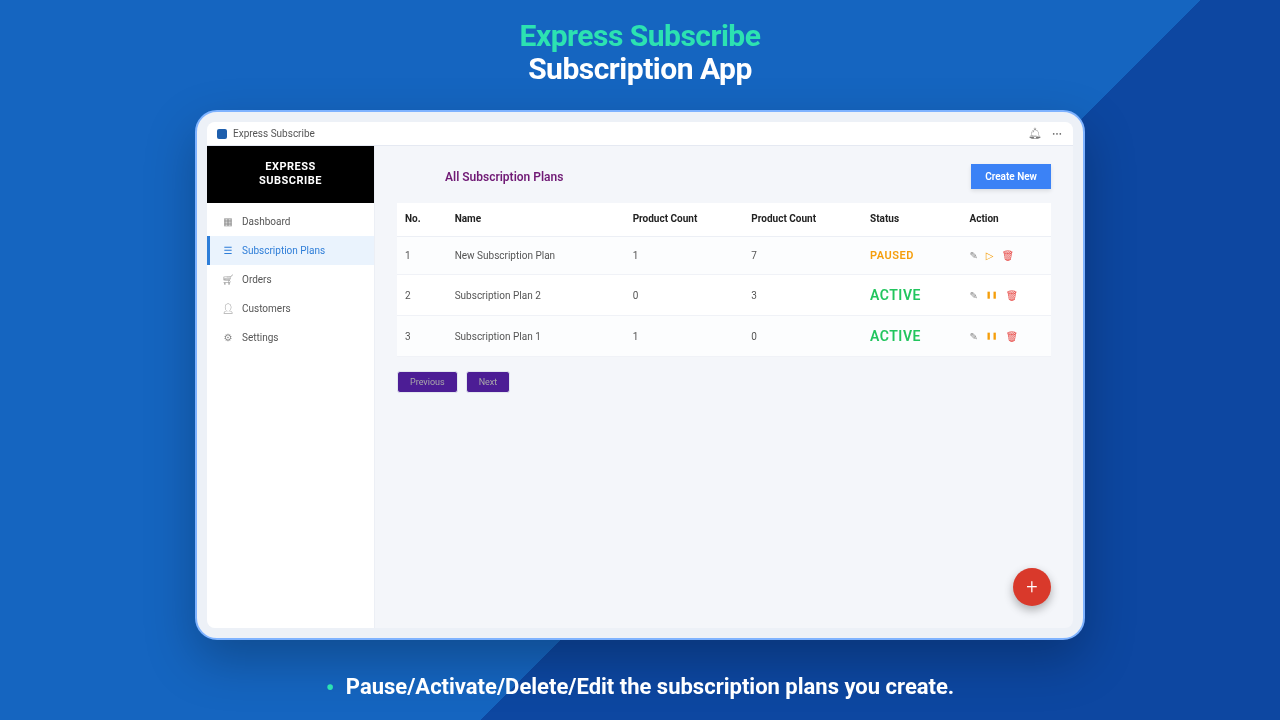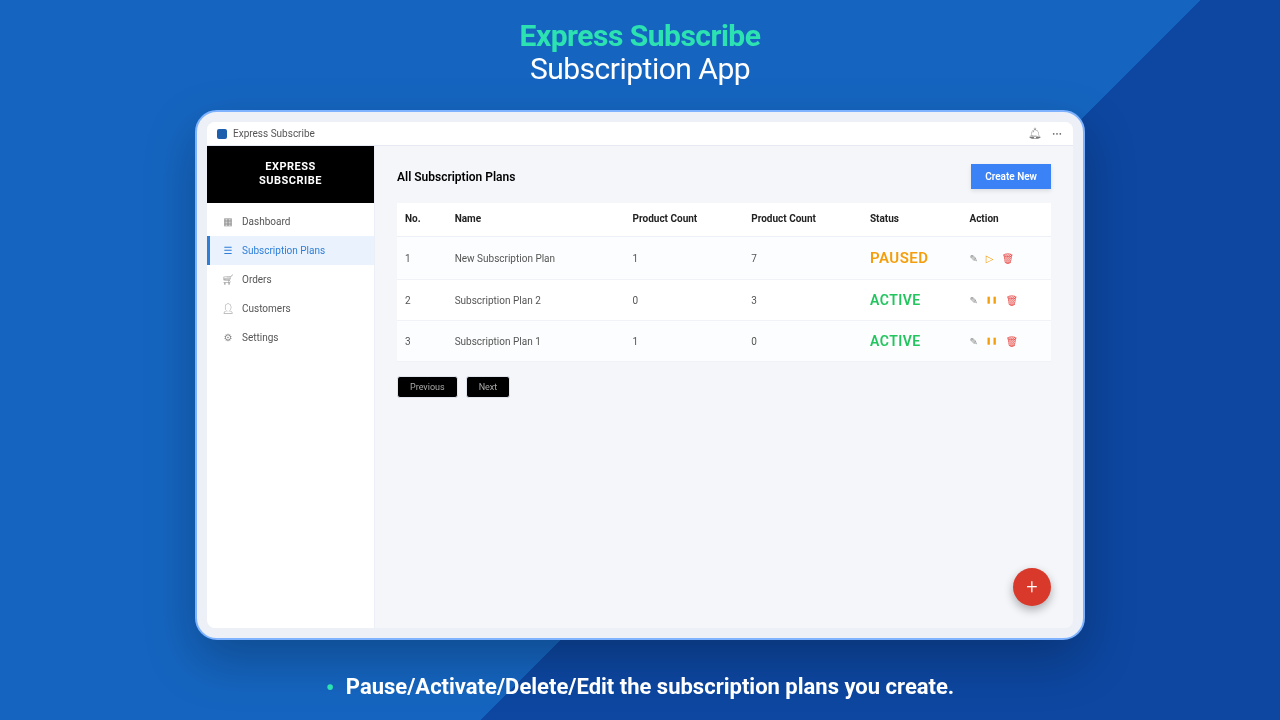--- a/index.html
+++ b/index.html
@@ -3,21 +3,21 @@
 <meta charset="utf-8">
 <style>
   * { box-sizing: border-box; margin: 0; padding: 0; font-family: -apple-system, BlinkMacSystemFont, "Segoe UI", Roboto, Arial, sans-serif; }
   body {
     width: 1280px; height: 720px; overflow: hidden;
     background: linear-gradient(135deg, #1565c0 0%, #1565c0 60%, #0d47a1 60%, #0d47a1 100%);
     position: relative;
   }
   .hero { text-align: center; padding-top: 18px; }
   .hero-title { font-size: 30px; font-weight: 700; color: #2ce2b1; letter-spacing: -0.5px; }
-  .hero-sub   { font-size: 30px; font-weight: 400; color: #ffffff; letter-spacing: -0.5px; margin-top: -2px; }
+  .hero-sub   { font-size: 30px; font-weight: 700; color: #ffffff; letter-spacing: -0.5px; margin-top: -2px; }
 
   .device {
     position: absolute; left: 50%; top: 110px; transform: translateX(-50%);
     width: 890px; height: 530px;
     background: #edf1f7;
     border-radius: 22px;
     border: 2px solid #7fb3ff;
     box-shadow: 0 20px 50px rgba(0,0,0,0.25);
     padding: 10px;
   }
@@ -56,21 +56,21 @@
     display:flex; align-items:center; gap:8px;
     padding:9px 12px; font-size:10px; color:#555; cursor:pointer;
     border-left:3px solid transparent;
   }
   .nav-item.active { background:#eaf3fd; color:#2f7ed8; border-left-color:#2f7ed8; }
   .nav-icon { width:12px; display:inline-flex; justify-content:center; color:#888; font-size:10px; }
   .nav-item.active .nav-icon { color:#2f7ed8; }
 
   .main { flex:1; padding:18px 22px; position:relative; }
   .main-header { display:flex; justify-content:space-between; align-items:center; margin-bottom:14px; }
-  .main-title { font-size:12px; font-weight:600; color:#000000; }
+  .main-title { font-size:12px; font-weight:600; color:#701a75;margin-left:48px; }
   .create-btn {
     background:#3b82f6; color:#fff; border:none; border-radius:0;
     padding:7px 14px; font-size:10px; font-weight:600; cursor:pointer;
     box-shadow:0 2px 4px rgba(0,0,0,0.1);
   }
 
   .table { width:100%; font-size:10px; color:#555; border-collapse:collapse; }
   .table th {
     text-align:left; font-weight:700; color:#222; padding:10px 8px 12px;
     border-bottom:1px solid #eceff5; background:#fff;
@@ -80,33 +80,33 @@
   }
   .table tbody tr:nth-child(odd) td { background:#fcfdfe; }
 
   .col-no     { width:50px; }
   .col-name   { width:180px; }
   .col-pcount { width:120px; }
   .col-vcount { width:120px; }
   .col-status { width:100px; }
   .col-action { width:90px; }
 
-  .status-PAUSED { color:#f59e0b; font-weight:600; font-size:15px; letter-spacing:0.5px; }
+  .status-PAUSED { color:#f59e0b; font-weight:600; font-size:11px; letter-spacing:0.5px; }
   .status-ACTIVE { color:#22c55e; font-weight:600; font-size:14px; letter-spacing:0.5px; }
 
   .actions { display:flex; gap:8px; align-items:center; }
   .act { font-size:10px; cursor:pointer; }
   .act-edit   { color:#888; }
   .act-play   { color:#f59e0b; }
   .act-pause  { color:#f59e0b; }
   .act-delete { color:#e53935; }
 
   .pager { margin-top:14px; display:flex; gap:8px; }
   .pager button {
-    background:#000000; border:1px solid #e2e6ef; color:#aaa;
+    background:#4c1d95; border:1px solid #e2e6ef; color:#aaa;
     font-size:9px; padding:5px 12px; border-radius:3px; cursor:default;
   }
 
   .fab {
     position:absolute; right:22px; bottom:22px;
     width:38px; height:38px; border-radius:50%;
     background:#d9392b; color:#fff; font-size:20px; line-height:36px;
     text-align:center; box-shadow:0 4px 10px rgba(0,0,0,0.3);
     cursor:pointer; font-weight:300;
   }

